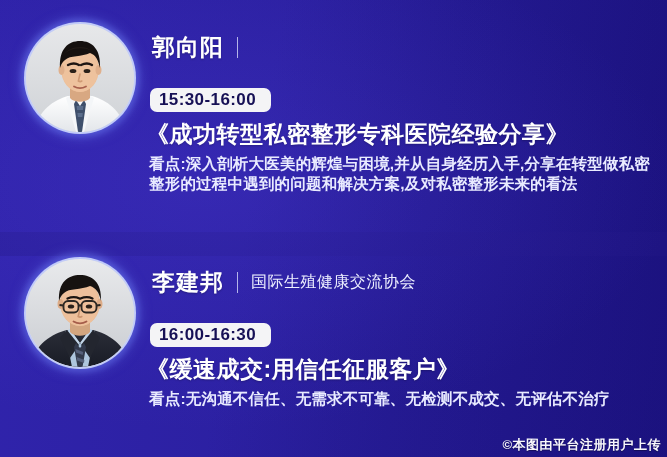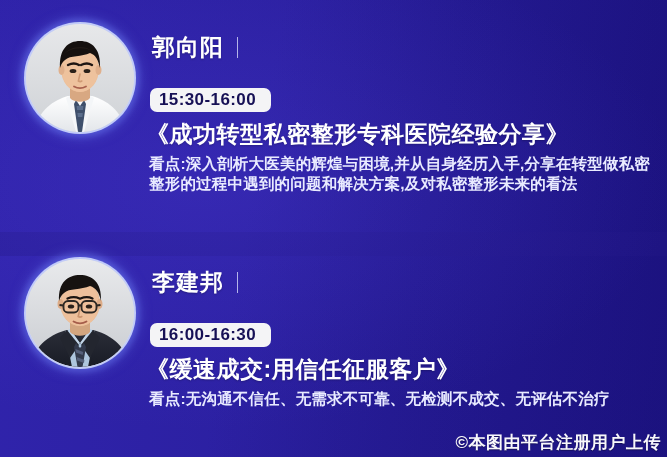--- a/index.html
+++ b/index.html
@@ -138,21 +138,21 @@
     line-height: 20px;
     color: #e9ebff;
     letter-spacing: .2px;
     font-weight: bold;
   }
 
   .watermark {
     position: absolute;
     right: 6px;
     bottom: 3px;
-    font-size: 17px;
+    font-size: 13px;
     font-weight: bold;
     color: #ffffff;
     letter-spacing: .5px;
     opacity: .97;
     text-shadow: 0 1px 1px rgba(0,0,0,.35);
     text-align: center;
   }
 </style>
 </head>
 <body>
@@ -292,20 +292,21 @@
             <path d="M54 50 L52.2 57.5 q1.9 1.2 3.6 0" stroke="#cb9570" stroke-width="1.6" fill="none" stroke-linecap="round"></path>
             <path d="M47.5 62.5 q6.5 3.6 13 0" stroke="#a55d4a" stroke-width="1.8" fill="none" stroke-linecap="round"></path>
           </g>
         </svg>
       </div>
     </div>
 
     <div class="meta">
       <span class="speaker-name">李建邦</span>
       <span class="meta-sep"></span>
+      <span class="speaker-org">国际生殖健康交流协会</span>
     </div>
 
     <div class="time-badge">16:00-16:30</div>
 
     <div class="talk-title">《缓速成交:用信任征服客户》</div>
 
     <div class="talk-desc">看点:无沟通不信任、无需求不可靠、无检测不成交、无评估不治疗</div>
   </div>
 
   <div class="watermark">©本图由平台注册用户上传</div>

